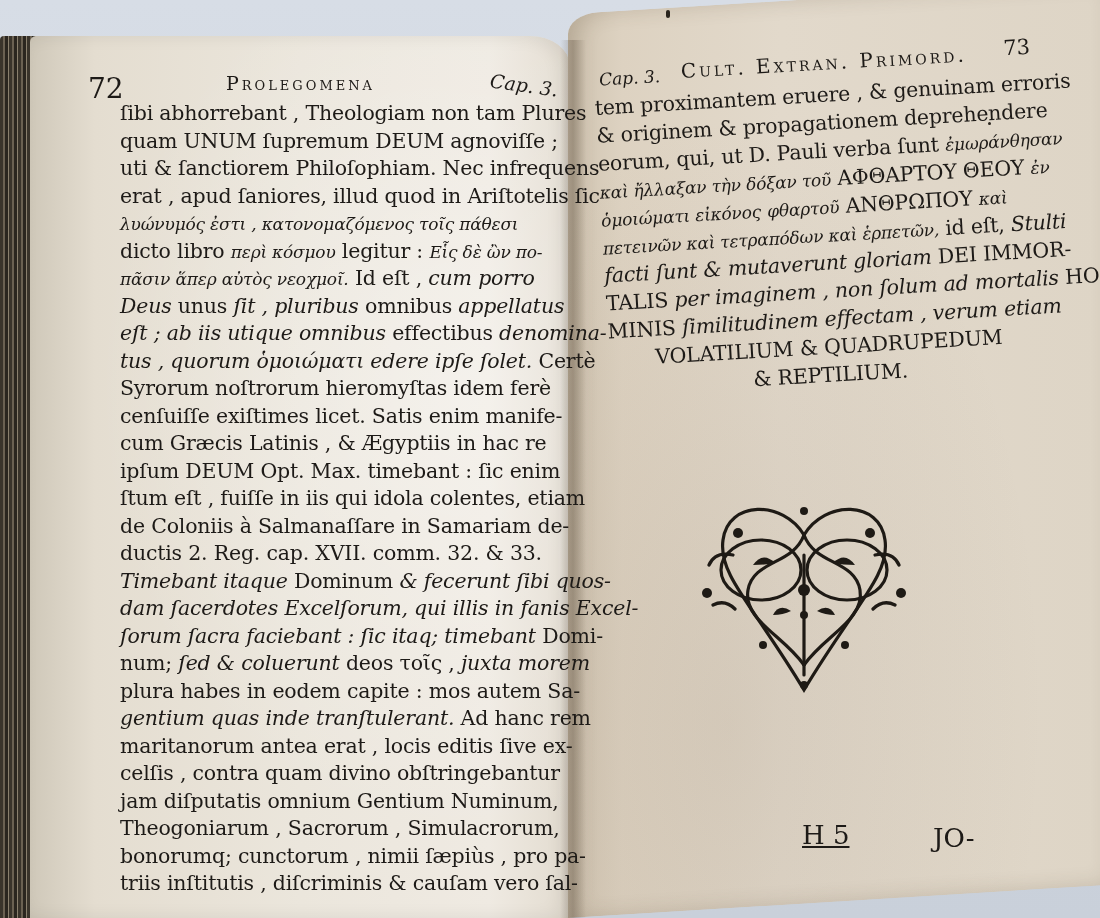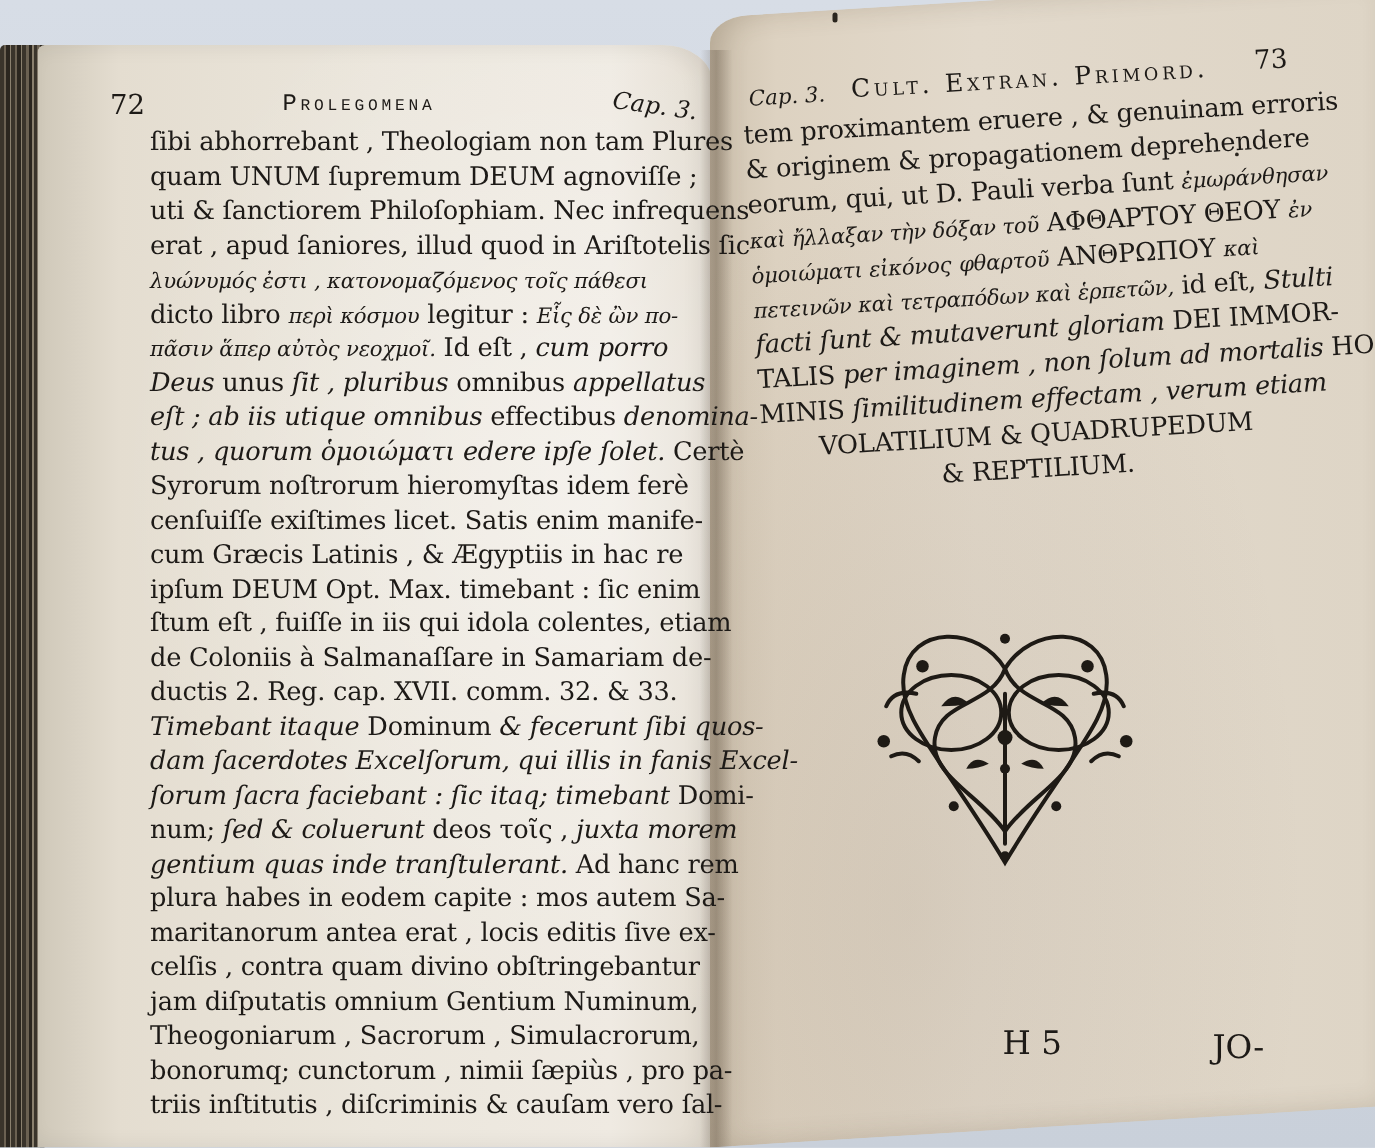--- a/index.html
+++ b/index.html
@@ -40,22 +40,22 @@
     box-shadow: inset 10px 0 20px rgba(80,60,40,0.18);
   }
   .gutter-shadow {
     position:absolute; left:560px; top:40px; width:26px; height:878px;
     background:linear-gradient(90deg,rgba(0,0,0,0) 0%,rgba(60,45,30,0.25) 50%,rgba(0,0,0,0) 100%);
   }
   .header-left {
     position:absolute; left:88px; top:72px; width:470px; height:26px;
     font-size:19px;
   }
-  .header-left .pg { position:absolute; left:0; top:0; font-size:22px; }
-  .header-left .run { position:absolute; left:138px; top:0; letter-spacing:3px; font-variant:small-caps; font-size:19px;font-family:Liberation Mono, monospace; }
+  .header-left .pg { position:absolute; left:0; top:0; font-size:28px; }
+  .header-left .run { position:absolute; left:138px; top:0; letter-spacing:3px; font-variant:small-caps; font-size:19px; }
   .header-left .cap { position:absolute; right:0; top:2px; font-style:italic; font-size:19px; transform:rotate(8deg); }
 
   .text-left {
     position:absolute; left:120px; top:100px; width:448px;
     font-size:20.5px; line-height:27.5px; letter-spacing:-0.2px;
   }
   .text-left .ln { white-space:nowrap; display:block; height:27.5px; }
   .it { font-style:italic; }
   .gr { font-style:italic; font-family:"DejaVu Serif", serif; font-size:17px; }
 
@@ -70,24 +70,24 @@
   .text-right {
     font-size:20.5px; line-height:28px; letter-spacing:-0.2px; margin-top:4px;
   }
   .text-right .ln { display:block; white-space:nowrap; height:28px; }
   .text-right .center { text-align:center; }
 
   .ornament {
     position:absolute; left:693px; top:495px; width:222px; height:200px;
   }
   .signature {
-    position:absolute; left:802px; top:820px; font-size:26px;
+    position:absolute; left:802px; top:820px; font-size:26px;text-decoration:underline;
   }
   .catchword {
-    position:absolute; left:970px; top:823px; font-size:26px;
+    position:absolute; left:933px; top:823px; font-size:26px;
   }
   .speck { position:absolute; width:4px; height:8px; background:#2a251e; border-radius:2px; }
 </style>
 </head>
 <body>
 
 <div class="backdrop"></div>
 <div class="book-edge"></div>
 
 <div class="page page-left"></div>
@@ -114,22 +114,22 @@
     <span class="ln"><span>cenſuiſſe exiſtimes licet.   Satis enim manife-</span></span>
     <span class="ln"><span>cum Græcis Latinis   , &amp; Ægyptiis in hac re</span></span>
     <span class="ln"><span>ipſum DEUM Opt. Max.  timebant :  ſic enim</span></span>
     <span class="ln"><span>ſtum eſt  ,  fuiſſe in iis qui idola colentes, etiam</span></span>
     <span class="ln"><span>de Coloniis à Salmanaſſare in Samariam de-</span></span>
     <span class="ln"><span>ductis 2. Reg.  cap. XVII.  comm. 32. &amp; 33.</span></span>
     <span class="ln"><span class="it">Timebant itaque</span><span> Dominum </span><span class="it">&amp; fecerunt ſibi quos-</span></span>
     <span class="ln"><span class="it">dam ſacerdotes Excelſorum, qui illis in fanis Excel-</span></span>
     <span class="ln"><span class="it">ſorum ſacra faciebant  :  ſic itaq; timebant</span><span> Domi-</span></span>
     <span class="ln"><span>num; </span><span class="it">ſed &amp; coluerunt</span><span> deos τοῖς  , </span><span class="it">juxta morem</span></span>
+    <span class="ln"><span>plura habes in eodem capite :  mos autem Sa-</span></span>
     <span class="ln"><span class="it">gentium quas inde tranſtulerant.</span><span>   Ad hanc rem</span></span>
-    <span class="ln"><span>plura habes in eodem capite :  mos autem Sa-</span></span>
     <span class="ln"><span>maritanorum antea erat  ,  locis editis ſive ex-</span></span>
     <span class="ln"><span>celſis ,  contra quam divino obſtringebantur</span></span>
     <span class="ln"><span>jam diſputatis omnium Gentium Numinum,</span></span>
     <span class="ln"><span>Theogoniarum  ,   Sacrorum , Simulacrorum,</span></span>
     <span class="ln"><span>bonorumq; cunctorum , nimii ſæpiùs , pro pa-</span></span>
     <span class="ln"><span>triis inſtitutis  ,   diſcriminis &amp; cauſam vero ſal-</span></span>
   </div>
 
 <div class="right-wrap">
   <div class="header-right">

